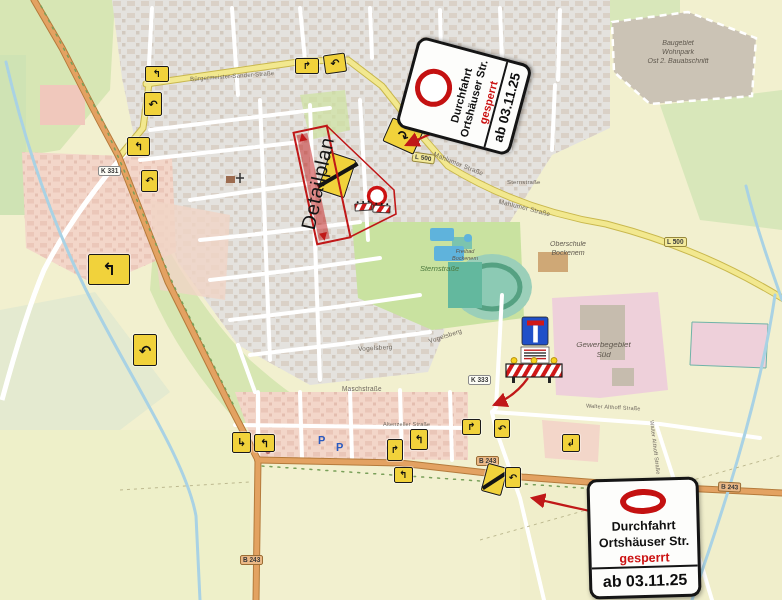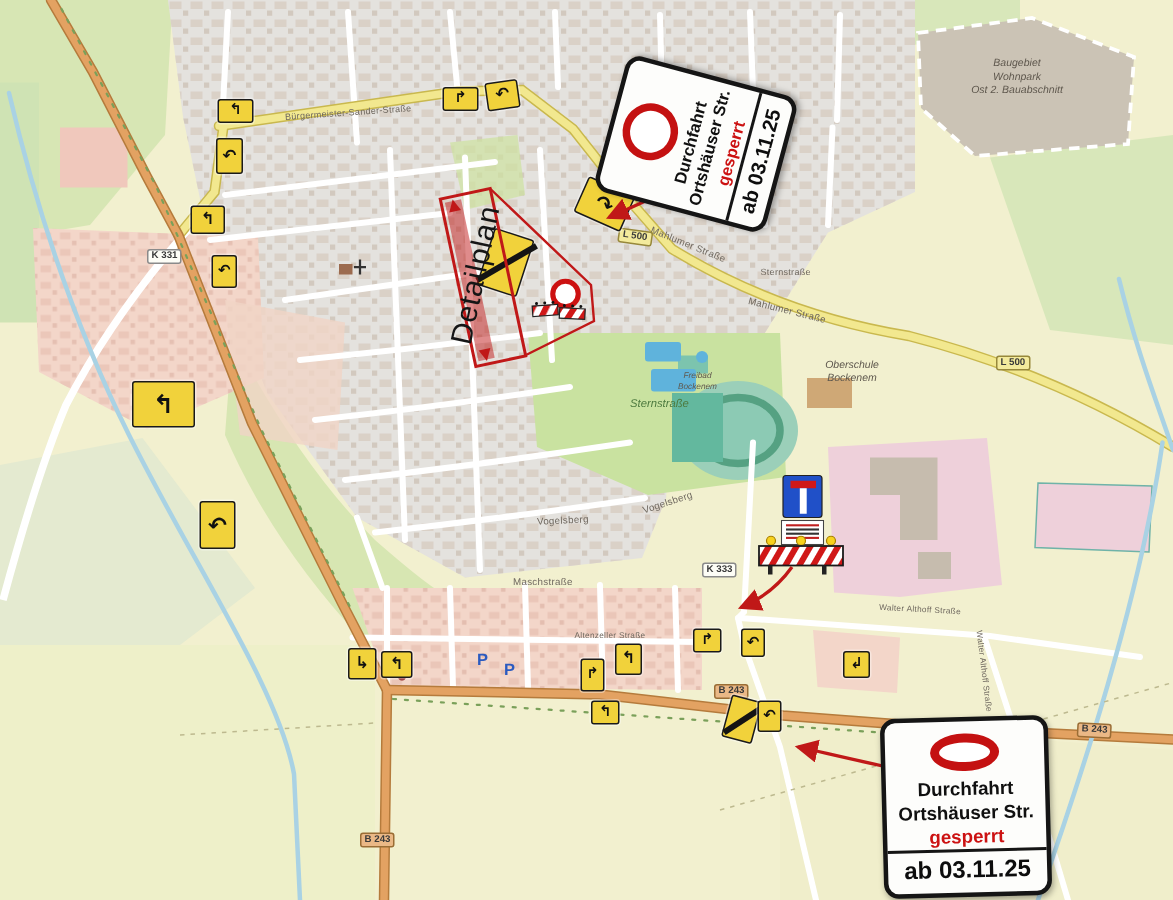--- a/index.html
+++ b/index.html
@@ -167,20 +167,24 @@
   <div class="st" style="left:342px;top:385px">Maschstraße</div>
   <div class="st" style="left:383px;top:421px;font-size:5.5px">Altenzeller Straße</div>
   <div class="st" style="left:586px;top:404px;font-size:5.5px;transform:rotate(3deg)">Walter Althoff Straße</div>
   <div class="st" style="left:655px;top:420px;font-size:5.5px;transform:rotate(83deg);transform-origin:0 0">Walter Althoff Straße</div>
 
   <div class="area" style="left:628px;top:38px;width:100px;font-size:7px">
     <div>Baugebiet</div>
     <div>Wohnpark</div>
     <div>Ost 2. Bauabschnitt</div>
   </div>
+  <div class="area" style="left:556px;top:340px;width:95px;font-size:8px">
+    <div>Gewerbegebiet</div>
+    <div>Süd</div>
+  </div>
   <div class="area" style="left:532px;top:239px;width:72px;font-size:7px">
     <div>Oberschule</div>
     <div>Bockenem</div>
   </div>
   <div class="area" style="left:444px;top:248px;width:42px;font-size:5.5px">
     <div>Freibad</div>
     <div>Bockenem</div>
   </div>
   <div class="area" style="left:420px;top:264px;font-size:7.5px;color:#4d7a3f">Sternstraße</div>
 

